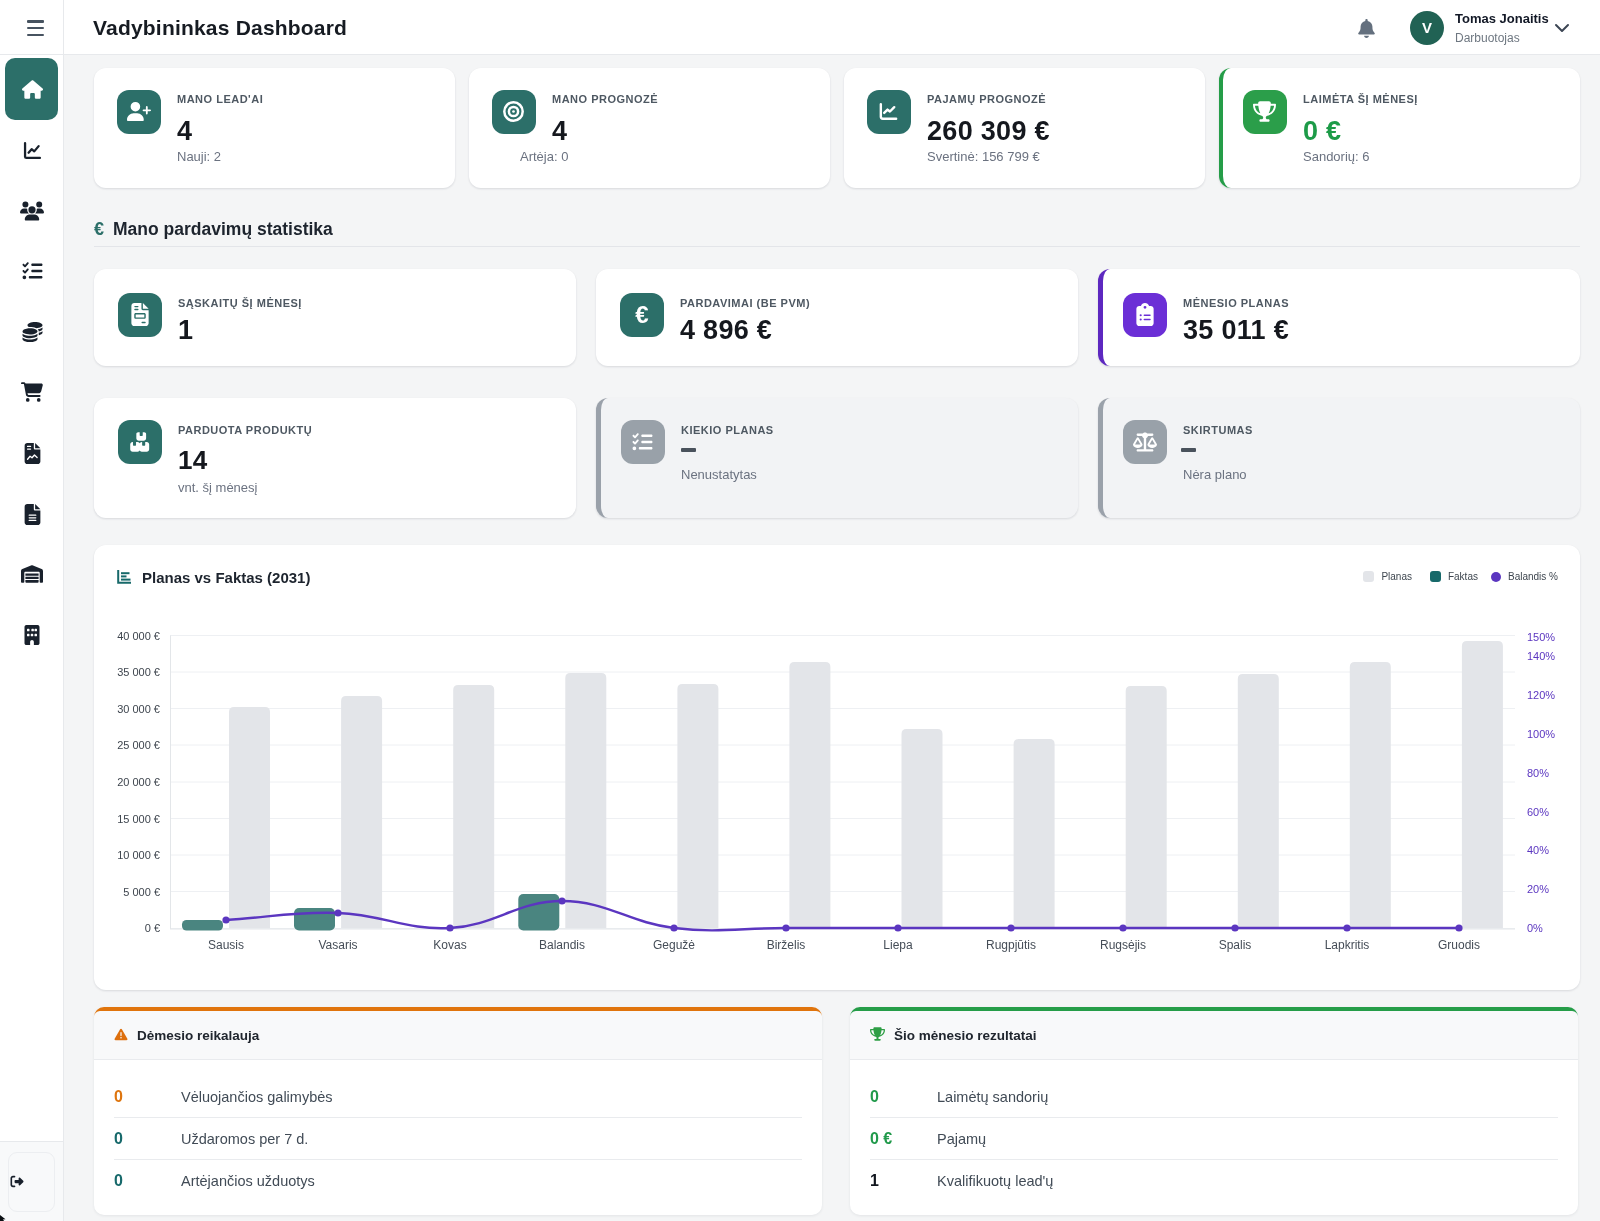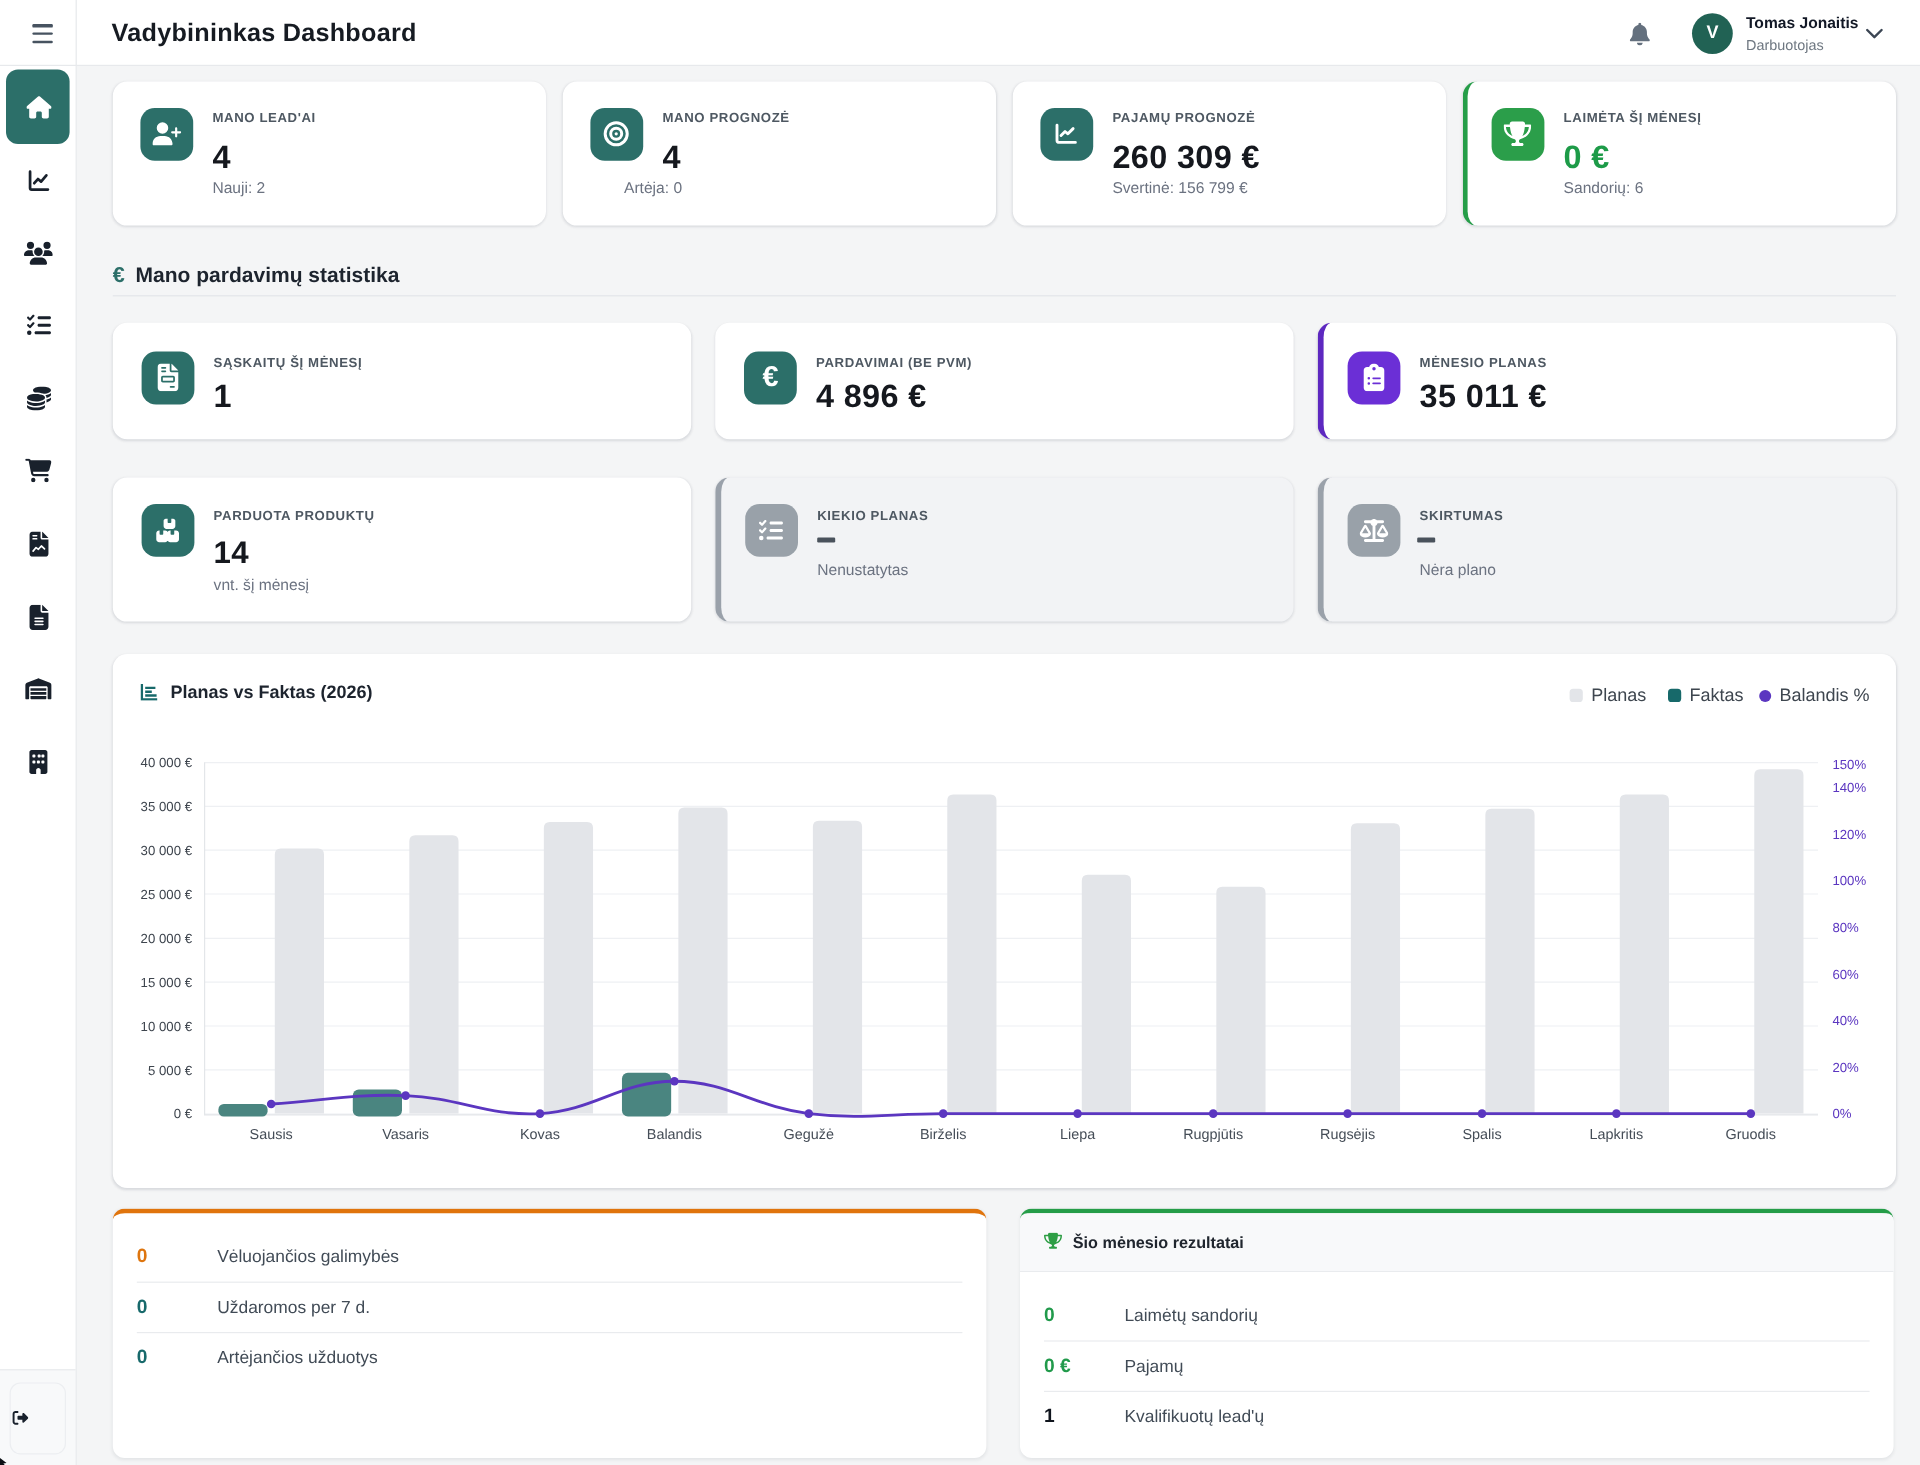--- a/index.html
+++ b/index.html
@@ -193,22 +193,22 @@
 
 <div class="card" style="left:94px;top:545px;width:1486px;height:445px"></div>
 <svg class="abs" style="left:117px;top:570px" width="15" height="14" viewBox="0 0 15 14">
     <g stroke="#17696a" stroke-width="2" fill="none">
       <path d="M1.2 0 V12.8 H14"></path>
       <path d="M4 3.2 H12.5"></path>
       <path d="M4 6.4 H9.5"></path>
       <path d="M4 9.6 H13.5"></path>
     </g>
   </svg>
-<div class="abs" style="left:142px;top:569px;font-size:15px;font-weight:bold;color:#1d242e">Planas vs Faktas (2026)</div>
-<div class="abs" style="right:42px;top:571px;display:flex;align-items:center;gap:7px;font-size:15px;color:#3e464f">
+<div class="abs" style="left:142px;top:569px;font-size:15px;font-weight:bold;color:#1d242e">Planas vs Faktas (2031)</div>
+<div class="abs" style="right:42px;top:571px;display:flex;align-items:center;gap:7px;font-size:10px;color:#3e464f">
   <span style="width:11px;height:11px;border-radius:3px;background:#e3e5e9;display:inline-block"></span>
     <span style="margin-right:11px">Planas</span>
   <span style="width:11px;height:11px;border-radius:3px;background:#17696a;display:inline-block"></span>
     <span style="margin-right:6px">Faktas</span>
   <span style="width:10px;height:10px;border-radius:50%;background:#5b36c0;display:inline-block"></span>
     <span>Balandis %</span>
 </div>
 <svg class="abs" style="left:94px;top:545px" width="1486" height="445" viewBox="0 0 1486 445">
   <g stroke="#eef0f3" stroke-width="1">
     <line x1="76" y1="383.5" x2="1421" y2="383.5"></line>
@@ -277,20 +277,23 @@
     <text x="804" y="404">Liepa</text>
     <text x="917" y="404">Rugpjūtis</text>
     <text x="1029" y="404">Rugsėjis</text>
     <text x="1141" y="404">Spalis</text>
     <text x="1253" y="404">Lapkritis</text>
     <text x="1365" y="404">Gruodis</text>
   </g>
 </svg>
 
 <div class="bcard" style="left:94px;top:1007px;width:728px;height:208px;border-top:4px solid #e0740c">
+  <div class="bhead"><svg width="14" height="13" viewBox="0 0 512 512" style="vertical-align:-1px;margin-right:9px">
+        <path fill="#dd6f0d" d="M256 32c14.2 0 27.3 7.5 34.5 19.8l216 368c7.3 12.4 7.3 27.7 .2 40.1S486.3 480 472 480H40c-14.3 0-27.6-7.7-34.7-20.1s-7-27.8 .2-40.1l216-368C228.7 39.5 241.8 32 256 32zm0 128c-13.3 0-24 10.7-24 24V296c0 13.3 10.7 24 24 24s24-10.7 24-24V184c0-13.3-10.7-24-24-24zm32 224a32 32 0 1 0 -64 0 32 32 0 1 0 64 0z"></path>
+      </svg>Dėmesio reikalauja</div>
   <div style="padding-top:16px">
     <div class="brow">
         <div class="bnum" style="color:#de750e">0</div>
         <div class="blabel">Vėluojančios galimybės</div>
       </div>
     <div class="brow">
         <div class="bnum" style="color:#17696b">0</div>
         <div class="blabel">Uždaromos per 7 d.</div>
       </div>
     <div class="brow last">

